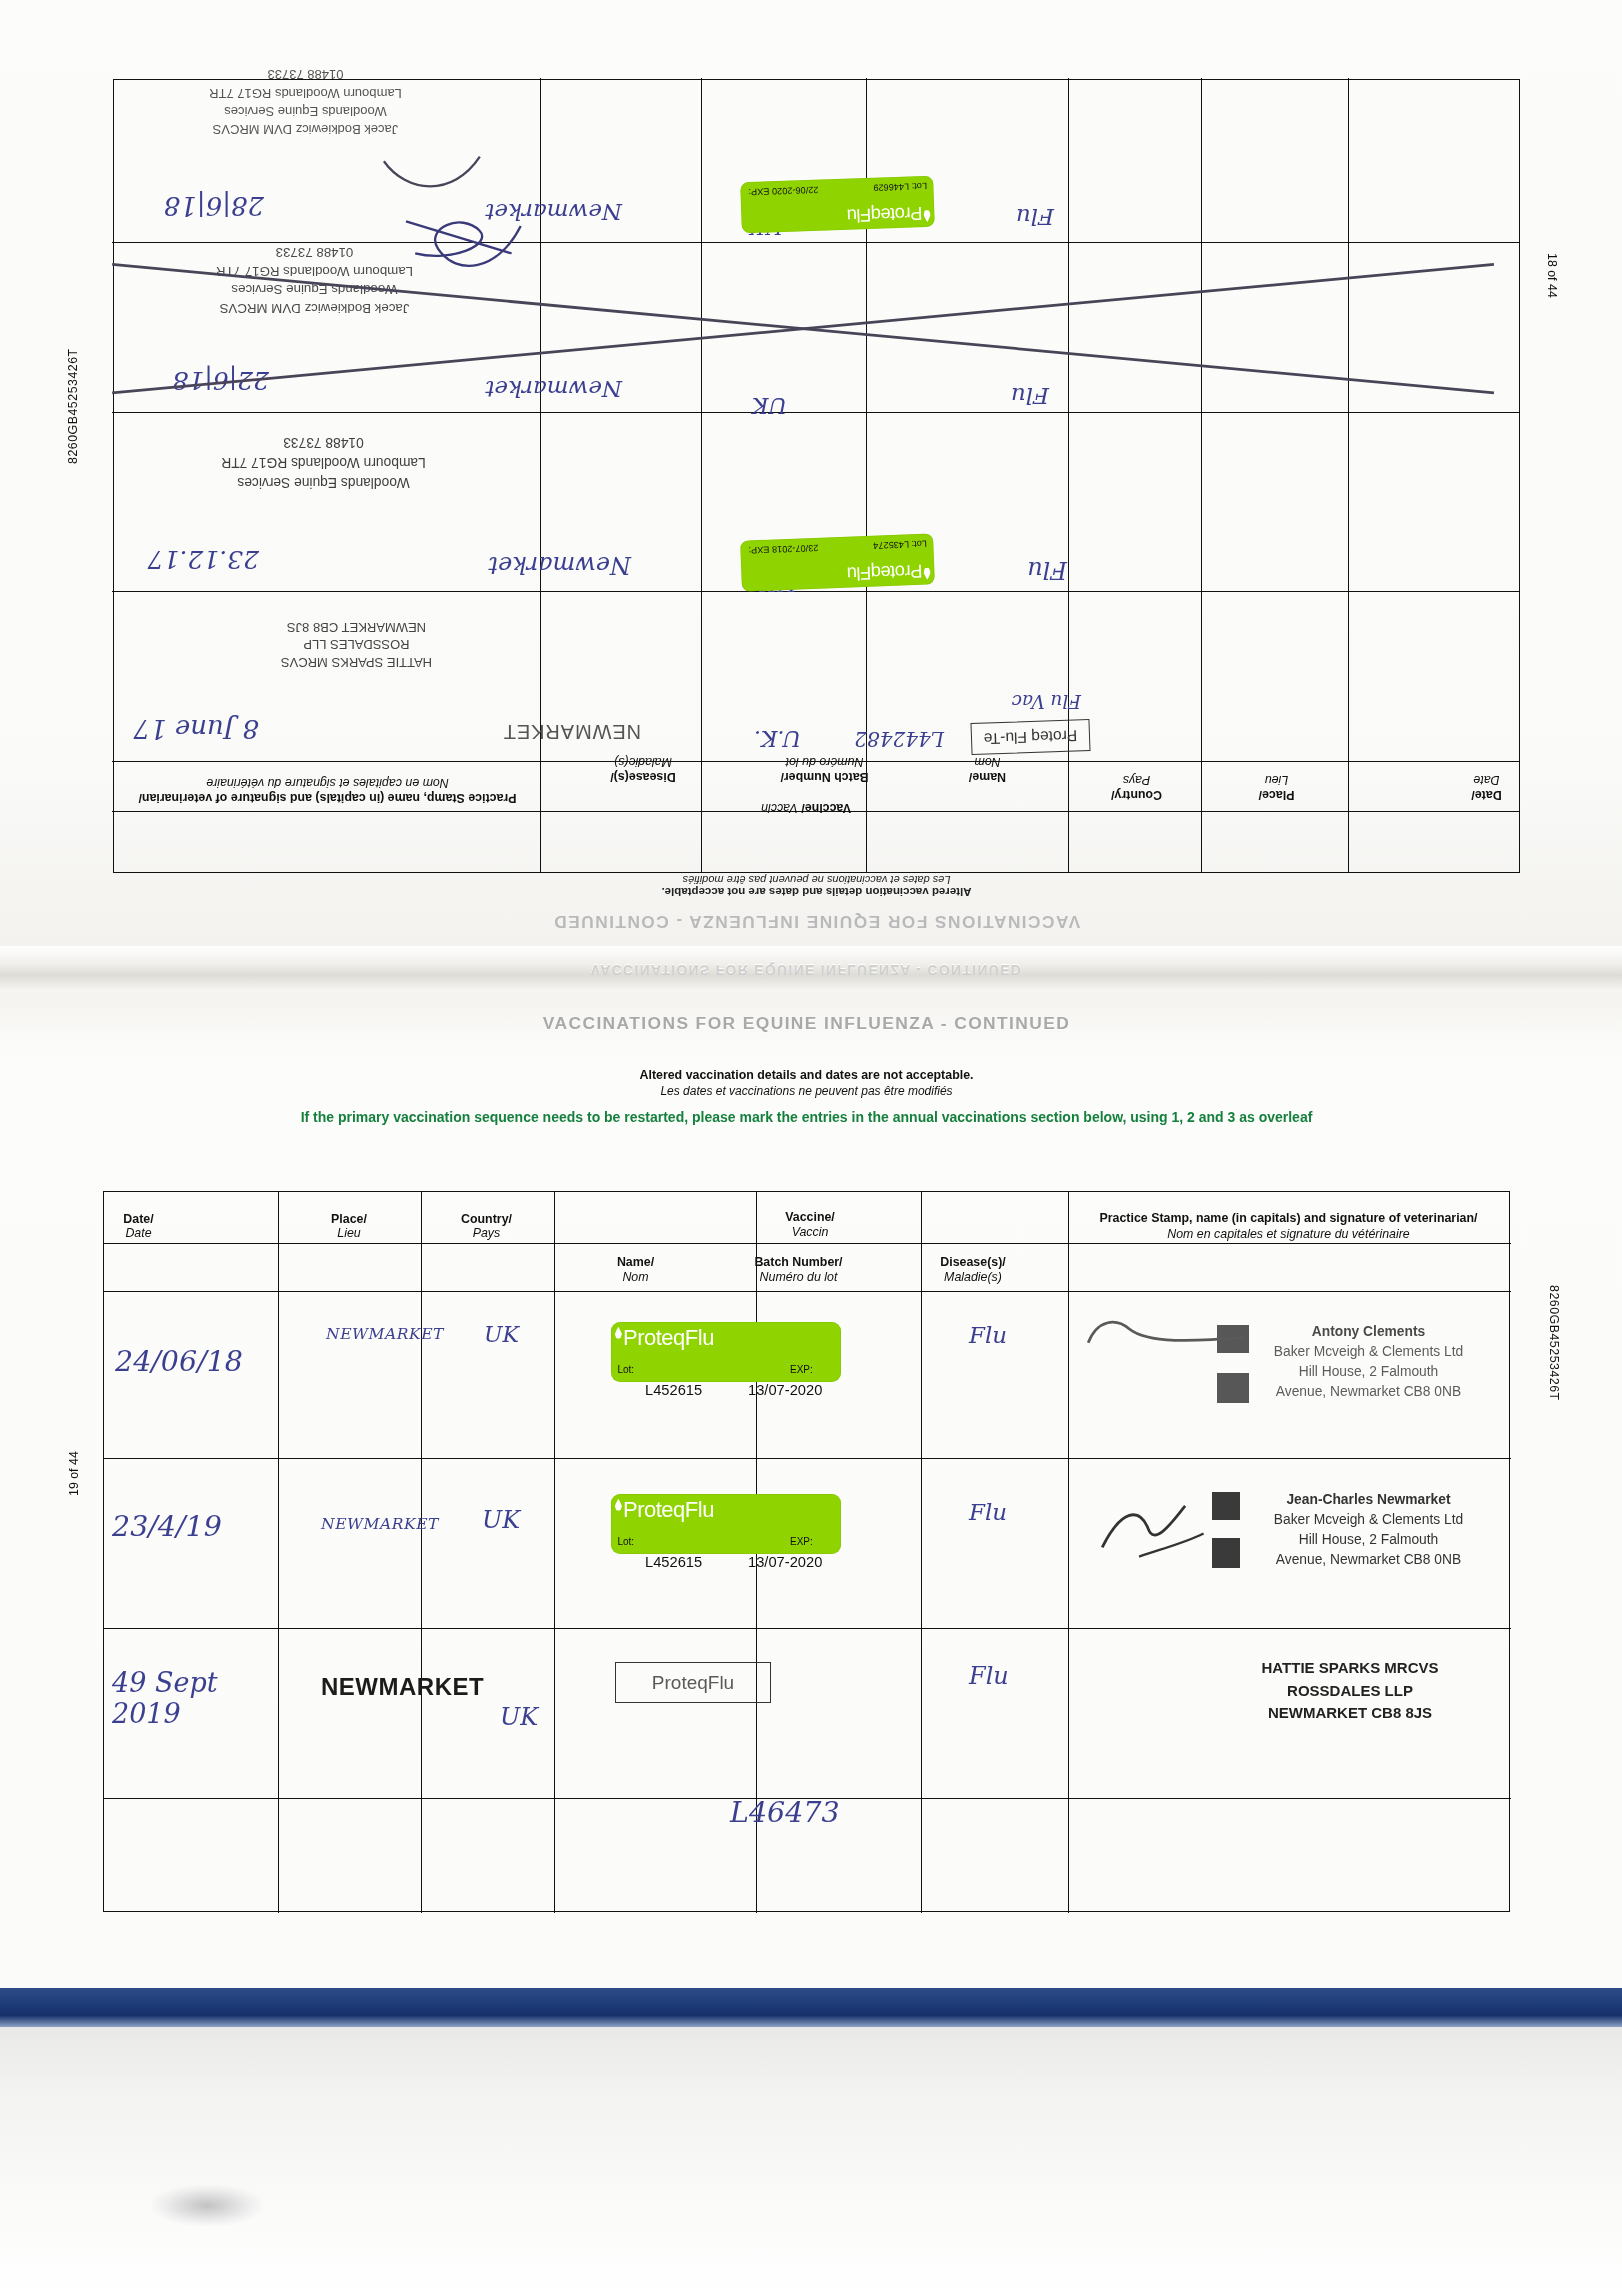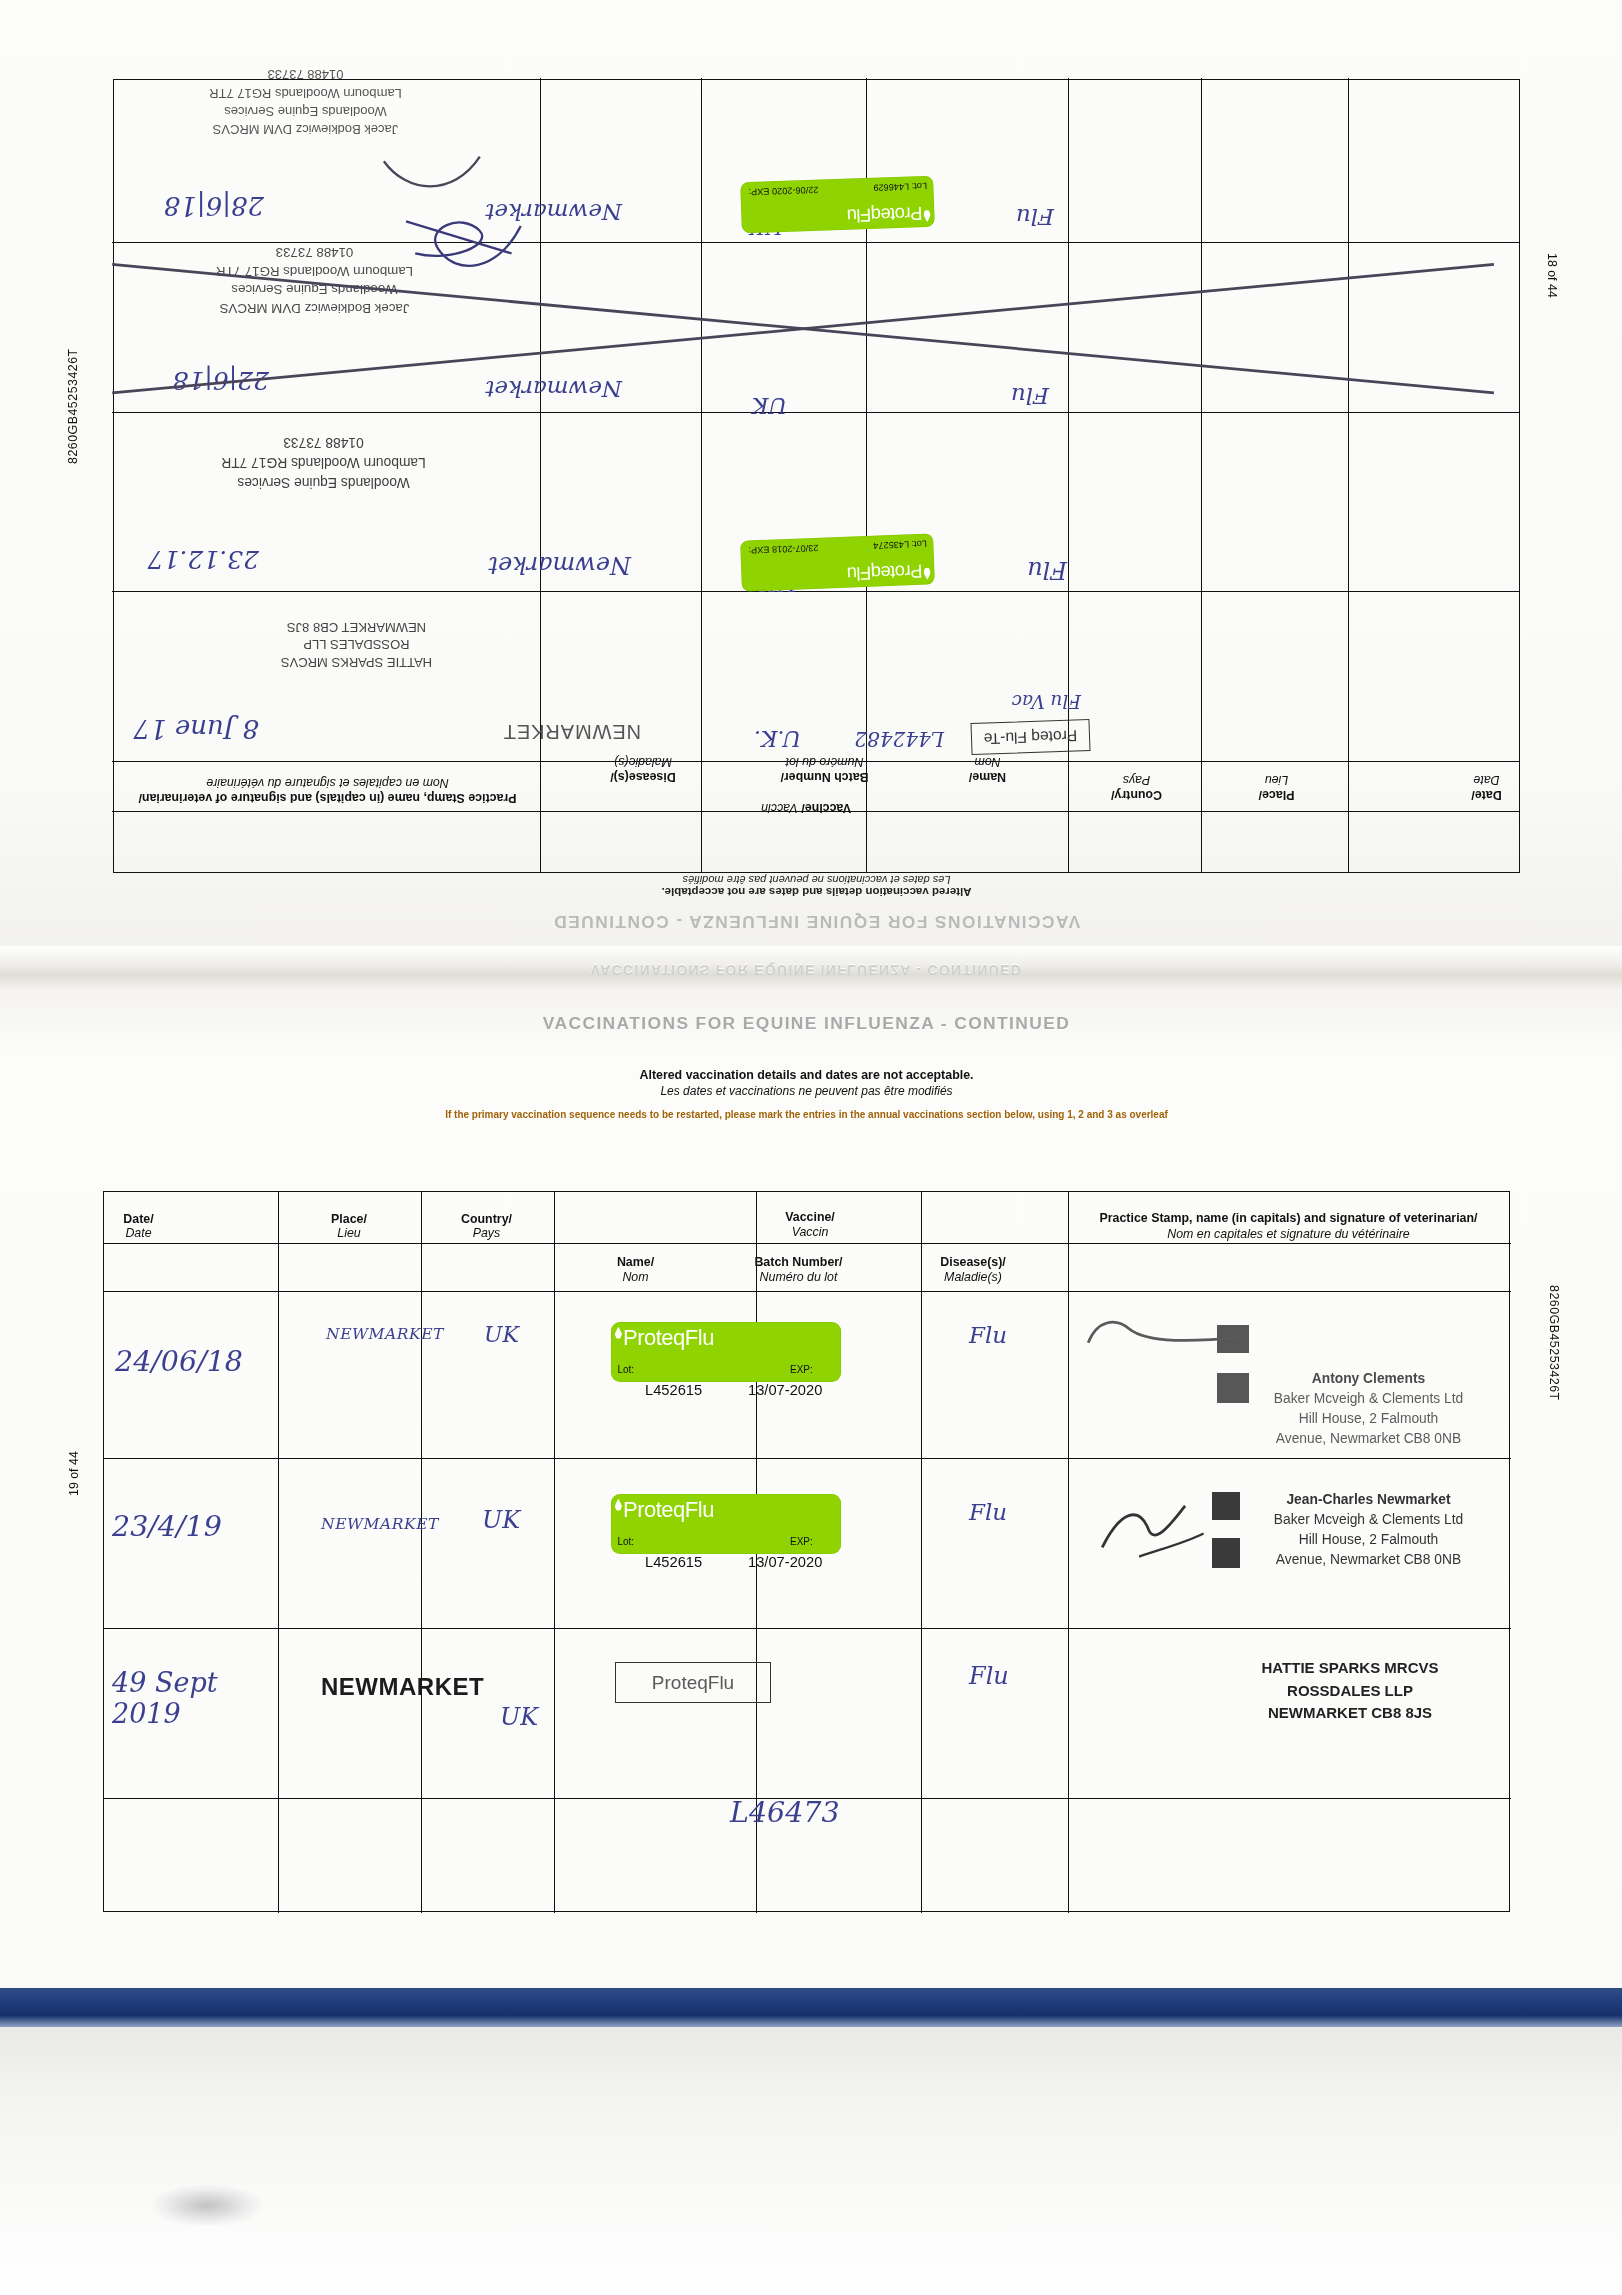--- a/index.html
+++ b/index.html
@@ -311,21 +311,21 @@
 
 <div style="position:absolute;left:0;top:992px;width:1623px;height:1024px;">
 
   <div class="banner" style="top:20.7px;color:#a9a9a9;">VACCINATIONS FOR EQUINE INFLUENZA - CONTINUED</div>
 
   <div style="position:absolute;left:103px;top:76px;width:1407px;text-align:center;">
     <div class="lbl b" style="font-size:12.4px;color:#111;">Altered vaccination details and dates are not acceptable.</div>
     <div class="lbl-it" style="font-size:12px;color:#111;margin-top:1.8px;">Les dates et vaccinations ne peuvent pas être modifiés</div>
   </div>
   <div style="position:absolute;left:103px;top:117px;width:1407px;text-align:center;">
-    <div class="lbl b" style="font-size:10px;color:#a16207;">If the primary vaccination sequence needs to be restarted, please mark the entries in the annual vaccinations section below, using 1, 2 and 3 as overleaf</div>
+    <div class="lbl b" style="font-size:14px;color:#15803d;">If the primary vaccination sequence needs to be restarted, please mark the entries in the annual vaccinations section below, using 1, 2 and 3 as overleaf</div>
   </div>
 </div>
 
 <div class="tbl" id="bot-table">
   <div class="vline" style="left:174px;height:721px;"></div>
   <div class="vline" style="left:317px;height:721px;"></div>
   <div class="vline" style="left:450px;height:721px;"></div>
   <div class="vline" style="left:652px;height:721px;"></div>
   <div class="vline" style="left:817px;height:721px;"></div>
   <div class="vline" style="left:964px;height:721px;"></div>
@@ -378,21 +378,21 @@
 </div>
 <div class="cellbox" style="left:645px;top:1382px;width:92px;height:23px;">
   <span style="font-size:14.7px;color:#111;font-family:'Liberation Sans',sans-serif;">L452615</span>
 </div>
 <div class="cellbox" style="left:748px;top:1382px;width:138px;height:23px;">
   <span style="font-size:14.7px;color:#111;font-family:'Liberation Sans',sans-serif;">13/07-2020</span>
 </div>
 <div class="cellbox" style="left:969px;top:1322px;width:115px;height:41px;">
   <span class="hw" style="font-size:23px;">Flu</span>
 </div>
-<div class="cellbox" style="left:1240px;top:1322px;width:257px;height:83px;text-align:center;margin-top:47px;">
+<div class="cellbox" style="left:1240px;top:1322px;width:257px;height:83px;text-align:center;">
   <div class="stamp" style="font-size:13.8px;line-height:1.45;color:#5c5c5c;">
     <span class="b" style="color:#4a4a4a;">Antony Clements</span><br>
     <span>Baker Mcveigh &amp; Clements Ltd</span><br>
     <span>Hill House, 2 Falmouth</span><br>
     <span>Avenue, Newmarket CB8 0NB</span>
   </div>
 </div>
 <div class="stamp-block" style="left:1217px;top:1325px;width:32px;height:27.5px;opacity:0.85;"></div>
 <div class="stamp-block" style="left:1217px;top:1373px;width:32px;height:30px;opacity:0.85;"></div>
 <svg style="position:absolute;left:1079px;top:1315px;" width="174" height="60" viewBox="0 0 380 130">

